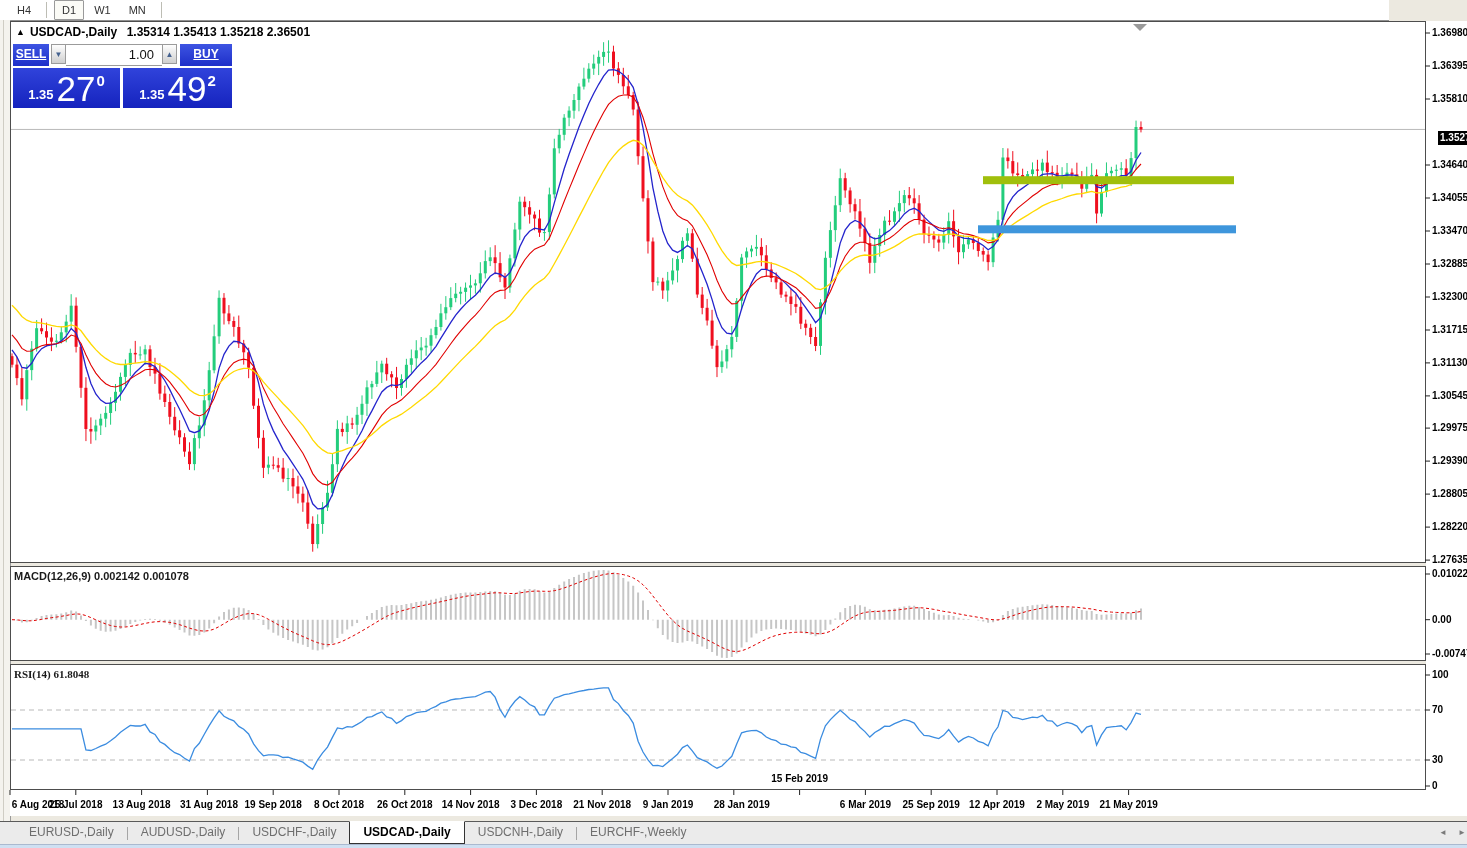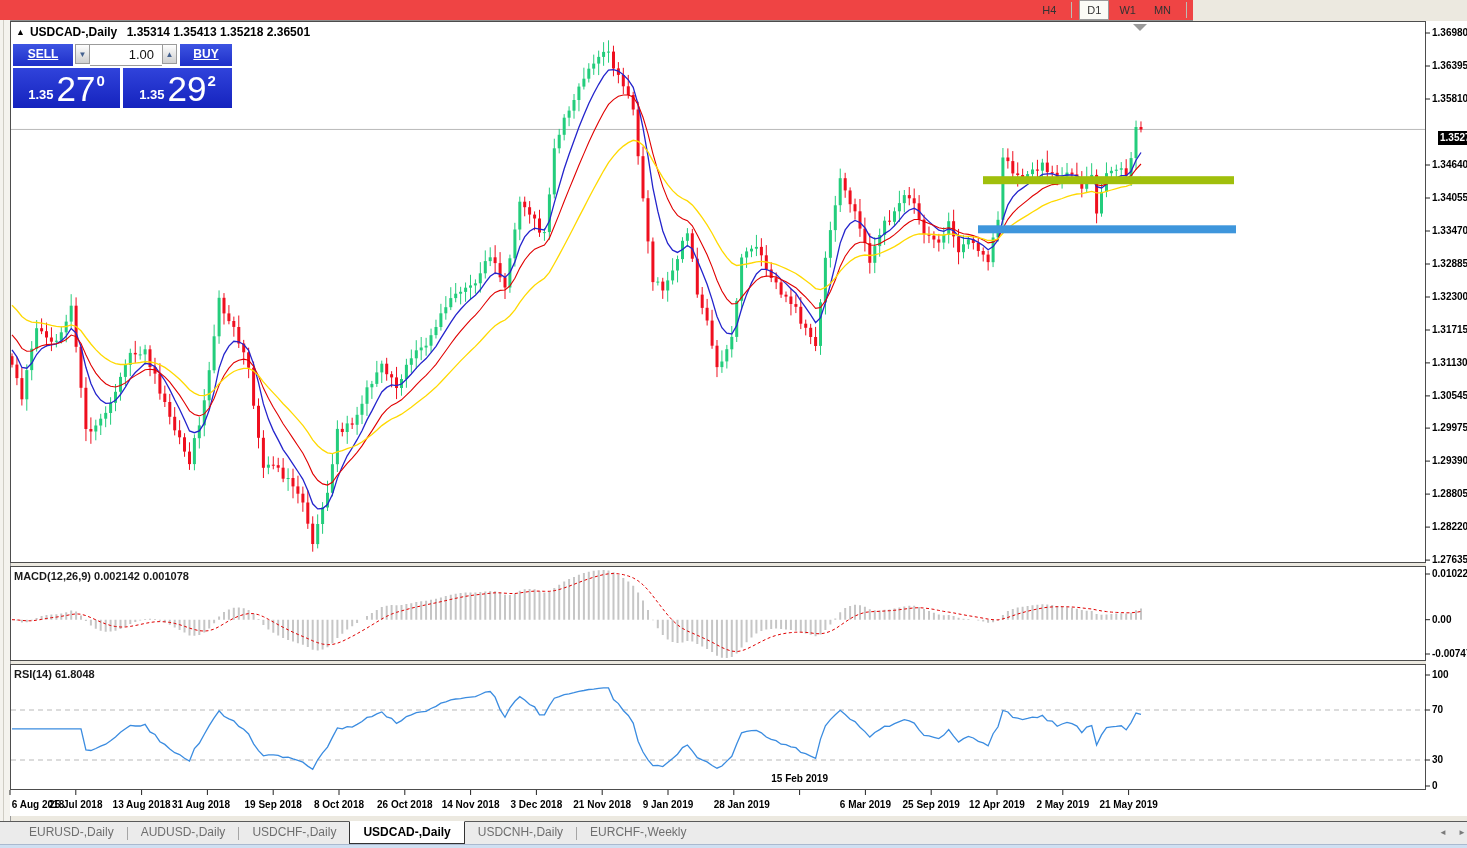--- a/index.html
+++ b/index.html
@@ -1,20 +1,20 @@
 <!DOCTYPE html>
 <html><head>
 <meta charset="utf-8">
 <style>
   html,body{margin:0;padding:0;background:#d4d0c8;}
   #app{position:relative;width:1467px;height:848px;background:#ece9e0;overflow:hidden;
        font-family:"Liberation Sans",sans-serif;-webkit-font-smoothing:antialiased;}
   
-  .toolbar{position:absolute;left:0;top:0;width:1193px;height:20px;background:#ef4444;
-           border-bottom:1px solid #8f8f8f;display:flex;align-items:center;justify-content:flex-end;}
+  .toolbar{position:absolute;left:0;top:0;width:1389px;height:20px;background:#ffffff;
+           border-bottom:1px solid #8f8f8f;display:flex;align-items:center;}
   .tf-btn{height:18px;line-height:18px;padding:0 7px;margin:0 1px;font-size:11px;color:#333;
           border:1px solid transparent;border-radius:1px;}
   .tf-btn.active{background:#fbfbf6;border:1px solid #9a9a9a;}
   .tf-sep{width:1px;height:16px;background:#bdbdb4;margin:0 6px;}
   
   .left-gutter{position:absolute;left:0;top:20px;width:10px;height:824px;background:#f4f3ee;
                border-right:1px solid #9a9a9a;}
   .left-gutter .inner{position:absolute;left:3px;top:0;width:1px;height:100%;background:#cfcdc4;}
   
   .panel{position:absolute;background:#ffffff;border:1px solid #4d4d4d;box-sizing:border-box;}
@@ -31,21 +31,21 @@
   .ind-label{position:absolute;z-index:8;font-size:11px;font-weight:700;color:#1a1a1a;}
   .axis-label{position:absolute;z-index:8;font-size:10px;font-weight:700;color:#000;
               white-space:nowrap;width:40px;overflow:hidden;}
   .date-label{position:absolute;z-index:8;font-size:10px;font-weight:700;color:#000;width:72px;
               text-align:center;white-space:nowrap;}
   .price-badge{position:absolute;left:1426px;width:41px;height:14px;background:#000;color:#fff;
                z-index:9;font-size:10px;font-weight:700;line-height:14px;padding-left:2px;box-sizing:border-box;}
   
   .trade-widget{position:absolute;left:13px;top:44px;z-index:9;width:219px;}
   .tw-row{display:flex;height:22px;}
-  .tw-btn{width:60px;height:22px;color:#fff;font-size:12px;font-weight:700;text-align:center;
+  .tw-btn{width:36px;height:22px;color:#fff;font-size:12px;font-weight:700;text-align:center;
           line-height:21px;background:linear-gradient(180deg,#3d54e2,#1e2fc9);text-decoration:underline;}
   .tw-spin{width:15px;height:20px;border:1px solid #9b9b9b;background:linear-gradient(180deg,#fefefe,#cfcfcf);
            font-size:8px;color:#44618f;text-align:center;line-height:20px;box-sizing:border-box;}
   .tw-vol{flex:1;height:20px;border:1px solid #9b9b9b;border-left:none;border-right:none;background:#fff;
           font-size:13px;color:#111;text-align:right;padding:0 8px;line-height:20px;}
   .tw-prices{display:flex;margin-top:2px;}
   .tw-price{height:40px;color:#fff;display:flex;align-items:flex-end;justify-content:center;
             background:linear-gradient(180deg,#3043db,#1523be);}
   .tw-price.sell{width:107px;margin-right:3px;}
   .tw-price.buy{width:109px;}
@@ -371,28 +371,28 @@
       <div class="tw-btn" style="margin-left:3px;width:52px;">BUY</div>
     </div>
     <div class="tw-prices">
       <div class="tw-price sell">
         <span class="twp-base">1.35</span>
         <span class="twp-big">27</span>
         <span class="twp-sup">0</span>
       </div>
       <div class="tw-price buy">
         <span class="twp-base">1.35</span>
-        <span class="twp-big">29</span>
+        <span class="twp-big">49</span>
         <span class="twp-sup">2</span>
       </div>
     </div>
   </div>
 
   <div class="ind-label" style="left:14px;top:570px;">MACD(12,26,9) 0.002142 0.001078</div>
-  <div class="ind-label" style="left:14px;top:668px;">RSI(14) 61.8048</div>
+  <div class="ind-label" style="left:14px;top:668px;font-family:Liberation Serif, serif;">RSI(14) 61.8048</div>
 
   <div id="price-labels">
       <div class="axis-label" style="left: 1432px; top: 27px;">1.36980</div>
       <div class="axis-label" style="left: 1432px; top: 59.9949px;">1.36395</div>
       <div class="axis-label" style="left: 1432px; top: 92.9898px;">1.35810</div>
       <div class="axis-label" style="left: 1432px; top: 158.98px;">1.34640</div>
       <div class="axis-label" style="left: 1432px; top: 191.975px;">1.34055</div>
       <div class="axis-label" style="left: 1432px; top: 224.97px;">1.33470</div>
       <div class="axis-label" style="left: 1432px; top: 257.964px;">1.32885</div>
       <div class="axis-label" style="left: 1432px; top: 290.959px;">1.32300</div>
@@ -413,21 +413,21 @@
   <div id="rsi-labels">
       <div class="axis-label" style="left: 1432px; top: 669px;">100</div>
       <div class="axis-label" style="left: 1432px; top: 704px;">70</div>
       <div class="axis-label" style="left: 1432px; top: 754px;">30</div>
       <div class="axis-label" style="left: 1432px; top: 780px;">0</div>
     </div>
   <div id="date-labels">
       <div class="date-label" style="left: 2px; top: 799px;">6 Aug 2018</div>
       <div class="date-label" style="left: 39.8px; top: 799px;">25 Jul 2018</div>
       <div class="date-label" style="left: 105.6px; top: 799px;">13 Aug 2018</div>
-      <div class="date-label" style="left: 165px; top: 799px;">31 Aug 2018</div>
+      <div class="date-label" style="left: 173px; top: 799px;">31 Aug 2018</div>
       <div class="date-label" style="left: 237.2px; top: 799px;">19 Sep 2018</div>
       <div class="date-label" style="left: 303px; top: 799px;">8 Oct 2018</div>
       <div class="date-label" style="left: 368.8px; top: 799px;">26 Oct 2018</div>
       <div class="date-label" style="left: 434.6px; top: 799px;">14 Nov 2018</div>
       <div class="date-label" style="left: 500.4px; top: 799px;">3 Dec 2018</div>
       <div class="date-label" style="left: 566.2px; top: 799px;">21 Nov 2018</div>
       <div class="date-label" style="left: 632px; top: 799px;">9 Jan 2019</div>
       <div class="date-label" style="left: 697.8px; top: 799px; text-align: right;">28 Jan 2019</div>
       <div class="date-label" style="left: 763.6px; top: 773px;">15 Feb 2019</div>
       <div class="date-label" style="left: 829.4px; top: 799px;">6 Mar 2019</div>

